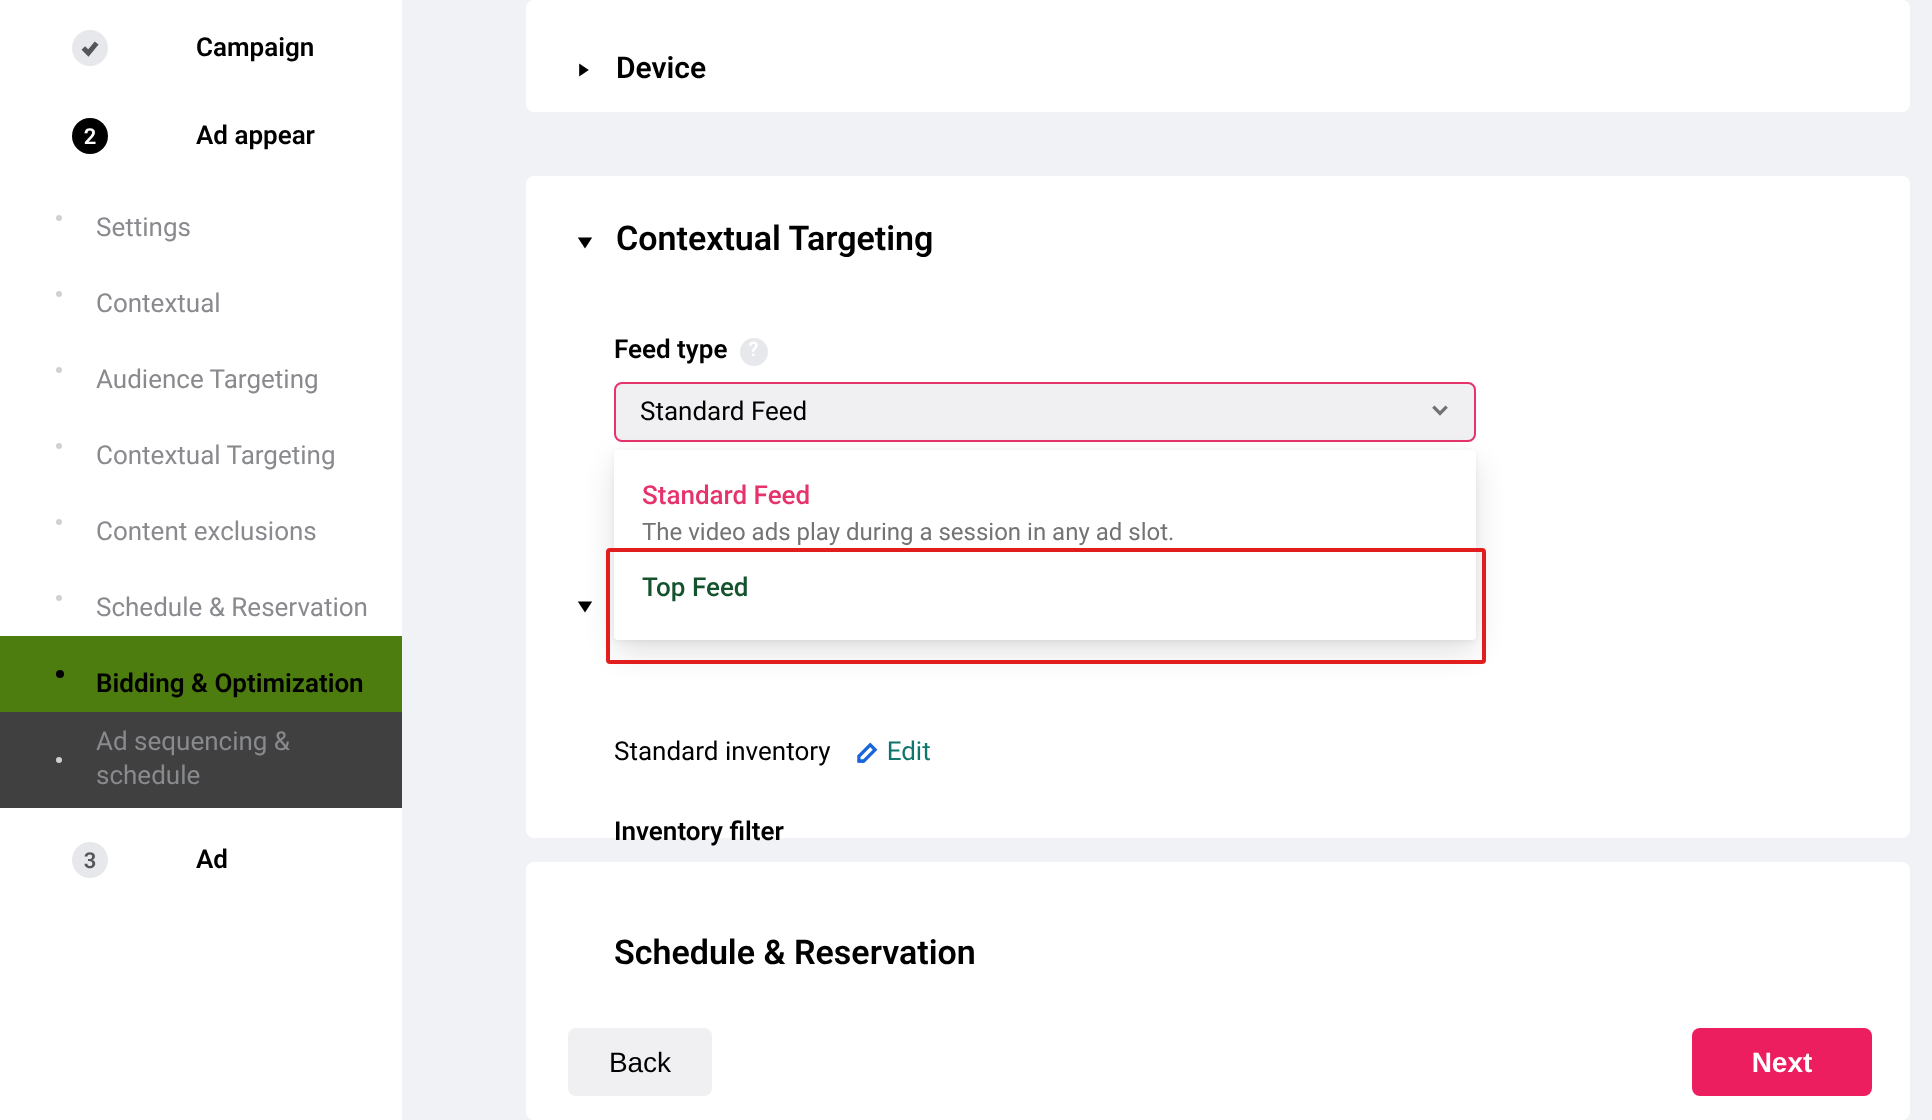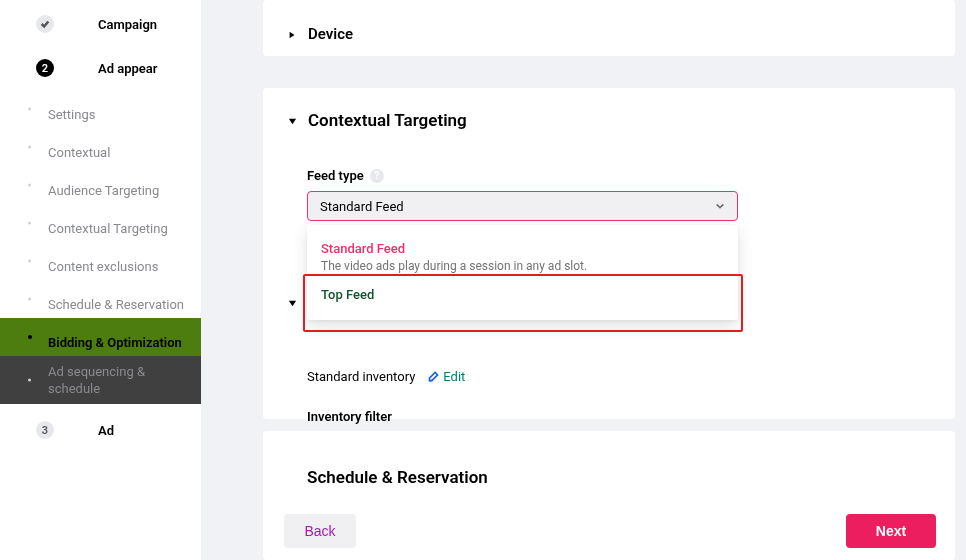--- a/index.html
+++ b/index.html
@@ -60,21 +60,21 @@
   .content-row { position:absolute; left:25px; top:205px; display:flex; align-items:center;}
   .content-row .caret { width:10px; margin-right:10px;}
 
   .inv-label { position:absolute; left:44px; top:273px; font-size:13px; font-weight:600; color:#000;margin-top:48px;}
   .inv-row { position:absolute; left:44px; top:281px; display:flex; align-items:center; font-size:13px; color:#000;}
   .inv-row .editgrp { color:#0f766e; display:flex; align-items:center; margin-left:12px; cursor:pointer;}
   .inv-row .editgrp svg { width:13px; height:13px; stroke:#1766dc; fill:none; stroke-width:2; margin-right:3px;}
 
   .card.schedule { top:431px; height:129px; }
   .sched-title { position:absolute; left:44px; top:36px; font-size:17px; font-weight:600; color:#000;}
-  .btn-back { position:absolute; left:21px; bottom:12px; width:72px; height:34px; background:#f0f0f2; border:none; border-radius:4px; font-size:14px; color:#a21caf; cursor:pointer;}
+  .btn-back { position:absolute; left:21px; bottom:12px; width:72px; height:34px; background:#f0f0f2; border:none; border-radius:4px; font-size:14px; color:#000000; cursor:pointer;}
   .btn-next { position:absolute; right:19px; bottom:12px; width:90px; height:34px; background:#ec1e5f; border:none; border-radius:4px; font-size:14px; font-weight:600; color:#fff; cursor:pointer;}
 
   .caret-svg-r { width:8px; height:8px; fill:#000;}
   .caret-svg-d { width:9px; height:9px; fill:#000;}
 </style>
 </head>
 <body>
 
 <div class="sidebar">
 

